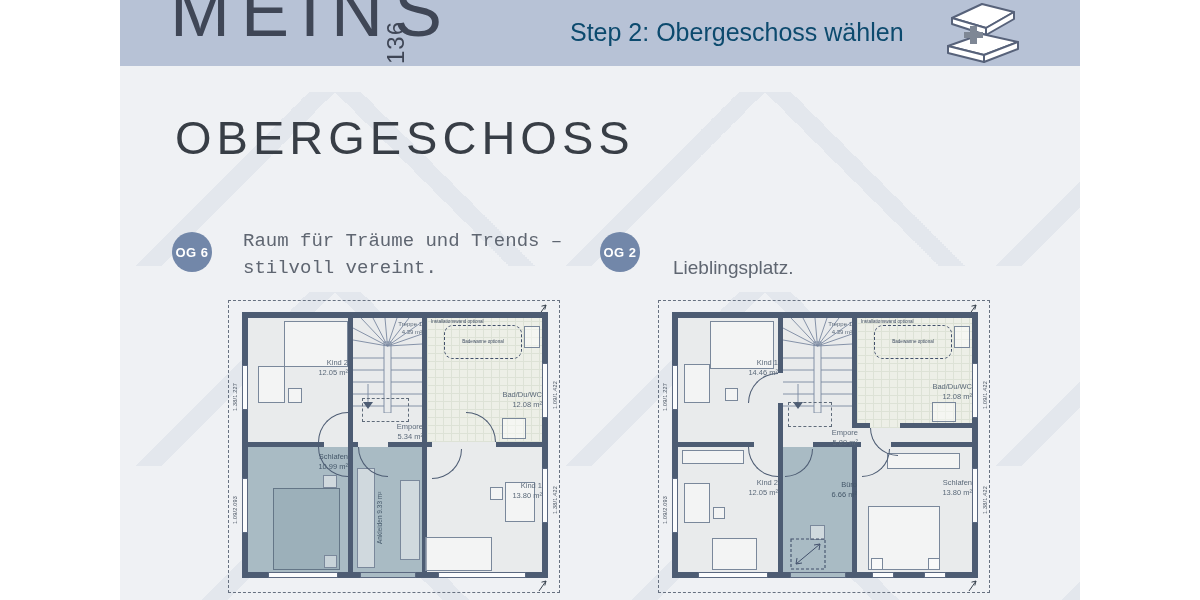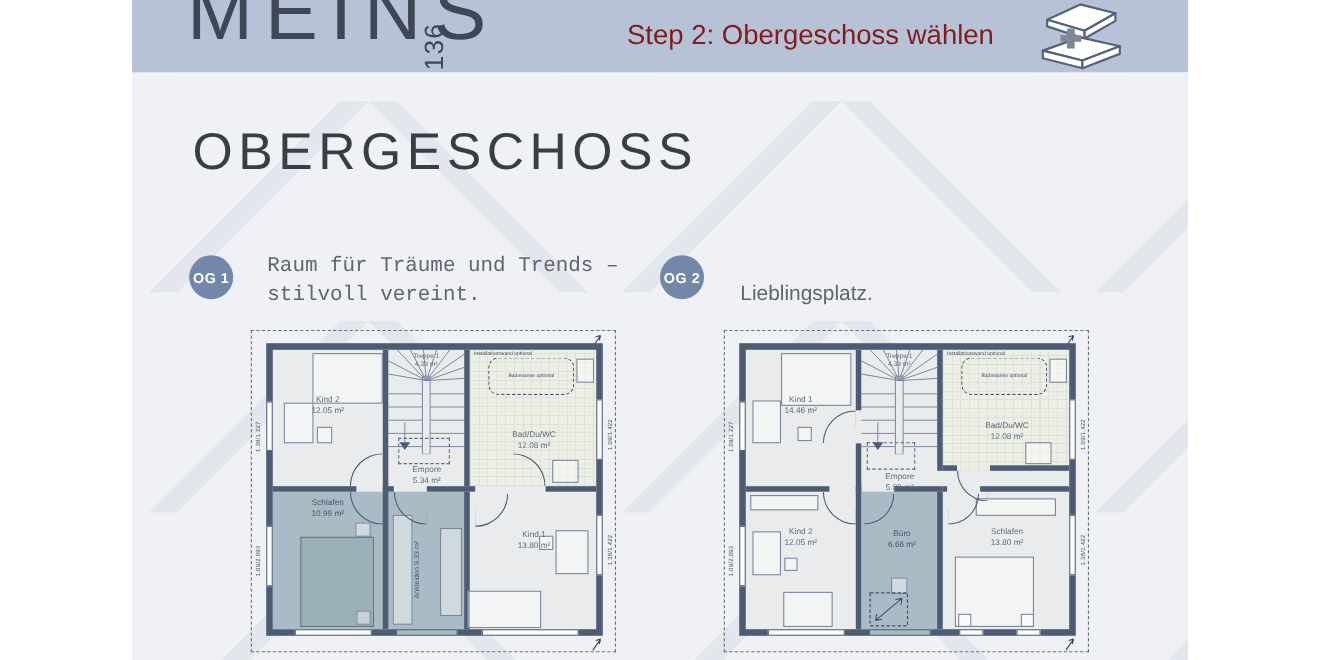--- a/index.html
+++ b/index.html
@@ -5,21 +5,21 @@
   html,body{margin:0;padding:0;background:#ffffff;}
   .app{position:relative;width:1200px;height:600px;background:#ffffff;overflow:hidden;
        font-family:"Liberation Sans", sans-serif;}
   .panel{position:absolute;left:120px;top:0;width:960px;height:600px;}
   
   .header{position:absolute;left:0;top:0;width:960px;height:66px;background:#b7c2d6;overflow:hidden;}
   .logo{position:absolute;left:50px;top:-30px;font-size:72px;font-weight:400;letter-spacing:11px;
         color:#3f4656;}
   .logo-num{position:absolute;left:262px;top:2px;height:62px;font-size:24px;color:#3f4656;
         writing-mode:vertical-rl;transform:rotate(180deg);letter-spacing:1px;}
-  .step{position:absolute;left:450px;top:18px;font-size:25px;color:#7f1d1d;}
+  .step{position:absolute;left:450px;top:18px;font-size:25px;color:#0c4a6e;}
   .hicon{position:absolute;left:818px;top:-4px;}
   
   .main{position:absolute;left:0;top:66px;width:960px;height:534px;background-color:#eff1f4;
         background-image:
           conic-gradient(from 135deg at 50% 0, #eff1f4 0 90deg, rgba(0,0,0,0) 90deg),
           conic-gradient(from 135deg at 50% 0, #e3e7ed 0 90deg, rgba(0,0,0,0) 90deg);
         background-position:0 26px,0 0;background-size:430px 200px;background-repeat:repeat;}
   .title{position:absolute;left:55px;top:44px;font-size:47px;letter-spacing:5px;color:#383e46;}
   .badge{position:absolute;width:40px;height:40px;border-radius:50%;background:#7287a9;color:#fff;
          font-size:13px;font-weight:bold;display:flex;align-items:center;justify-content:center;
@@ -31,21 +31,21 @@
   .interior{position:absolute;left:6px;top:6px;width:294px;height:254px;background:#e9ebec;overflow:hidden;}
   .bgA{position:absolute;background:#a9bbc4;}
   .bath{position:absolute;background-color:#edefe7;
         background-image:repeating-linear-gradient(0deg,#dde2d6 0 1px,rgba(0,0,0,0) 1px 8px),
                          repeating-linear-gradient(90deg,#dde2d6 0 1px,rgba(0,0,0,0) 1px 8px);}
   .w{position:absolute;background:#4d5c73;}
   .win{position:absolute;background:#fbfcfd;border:1px solid #5a6880;box-sizing:border-box;}
   .win.sh{background:#a9bbc4;}
   .furn{position:absolute;border:1px solid #7a889b;background:rgba(255,255,255,.45);box-sizing:border-box;}
   .furnD{position:absolute;border:1px solid #647687;background:#9cb0ba;box-sizing:border-box;}
-  .rl{position:absolute;text-align:center;font-size:7.5px;color:#5c6a7a;line-height:1.3;}
+  .rl{position:absolute;text-align:right;font-size:7.5px;color:#5c6a7a;line-height:1.3;}
   .rl.sh{color:#45586a;}
   .rlv{position:absolute;writing-mode:vertical-rl;transform:rotate(180deg);text-align:center;
        font-size:6.5px;color:#45586a;line-height:1.25;}
   .dim{position:absolute;writing-mode:vertical-rl;transform:rotate(180deg);font-size:5.5px;
        color:#46515f;height:64px;text-align:center;letter-spacing:.2px;}
   .dr{position:absolute;border:1.1px dashed #5f6b7a;}
   .tub{position:absolute;border:1.1px dashed #42506b;border-radius:9px;display:flex;align-items:center;
        justify-content:center;font-size:4.6px;color:#3f4c61;text-align:center;line-height:1.2;}
   .tiny{position:absolute;font-size:4.6px;color:#3f4c61;line-height:1.15;}
   .arc-tl,.arc-tr,.arc-bl,.arc-br{position:absolute;box-sizing:border-box;}
@@ -75,21 +75,21 @@
           <polygon points="10,50 10,57 46,66 46,59"></polygon>
           <polygon points="46,59 46,66 80,53 80,46"></polygon>
         </g>
         <path fill="#7e8795" d="M26 36 h6 v-6 h7 v6 h6 v6 h-6 v6 h-7 v-6 h-6 z"></path>
       </svg>
     </div>
 
     <div class="main">
       <div class="title">OBERGESCHOSS</div>
 
-      <div class="badge" style="left:52px;top:166px;">OG 1</div>
+      <div class="badge" style="left:52px;top:166px;">OG 6</div>
       <div class="desc" style="left:123px;top:162px;font-family:Liberation Mono, monospace;">
         <span>Raum für Träume und Trends –</span><br>
         <span>stilvoll vereint.</span>
       </div>
 
       <div class="badge" style="left:480px;top:166px;">OG 2</div>
       <div class="desc" style="left:553px;top:162px;">
         <br>
         <span>Lieblingsplatz.</span>
       </div>

